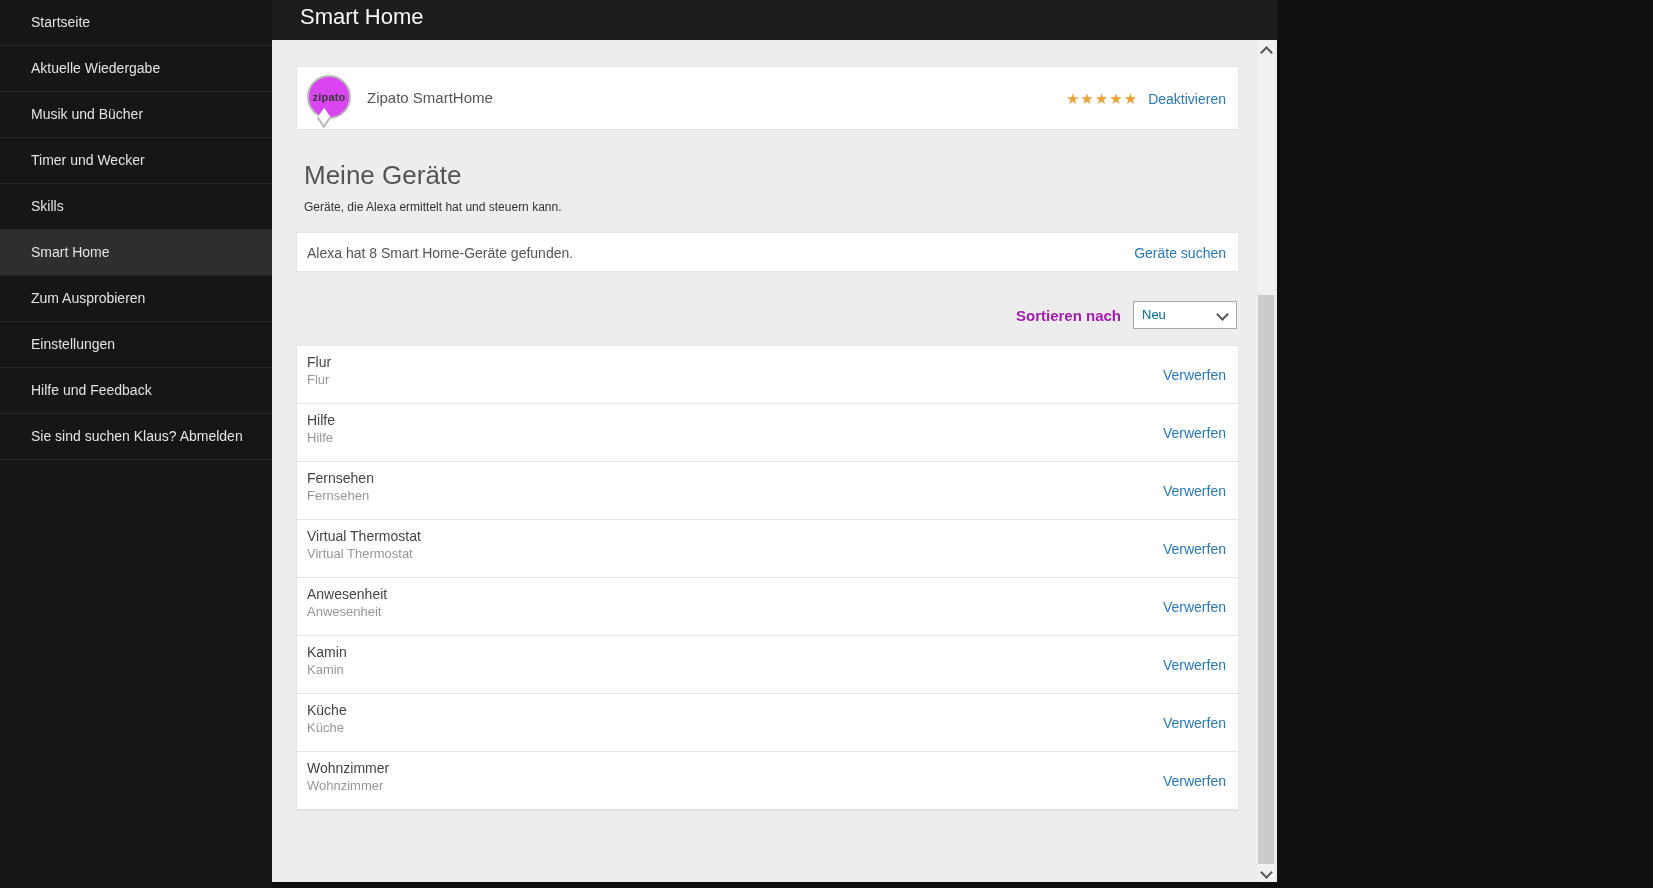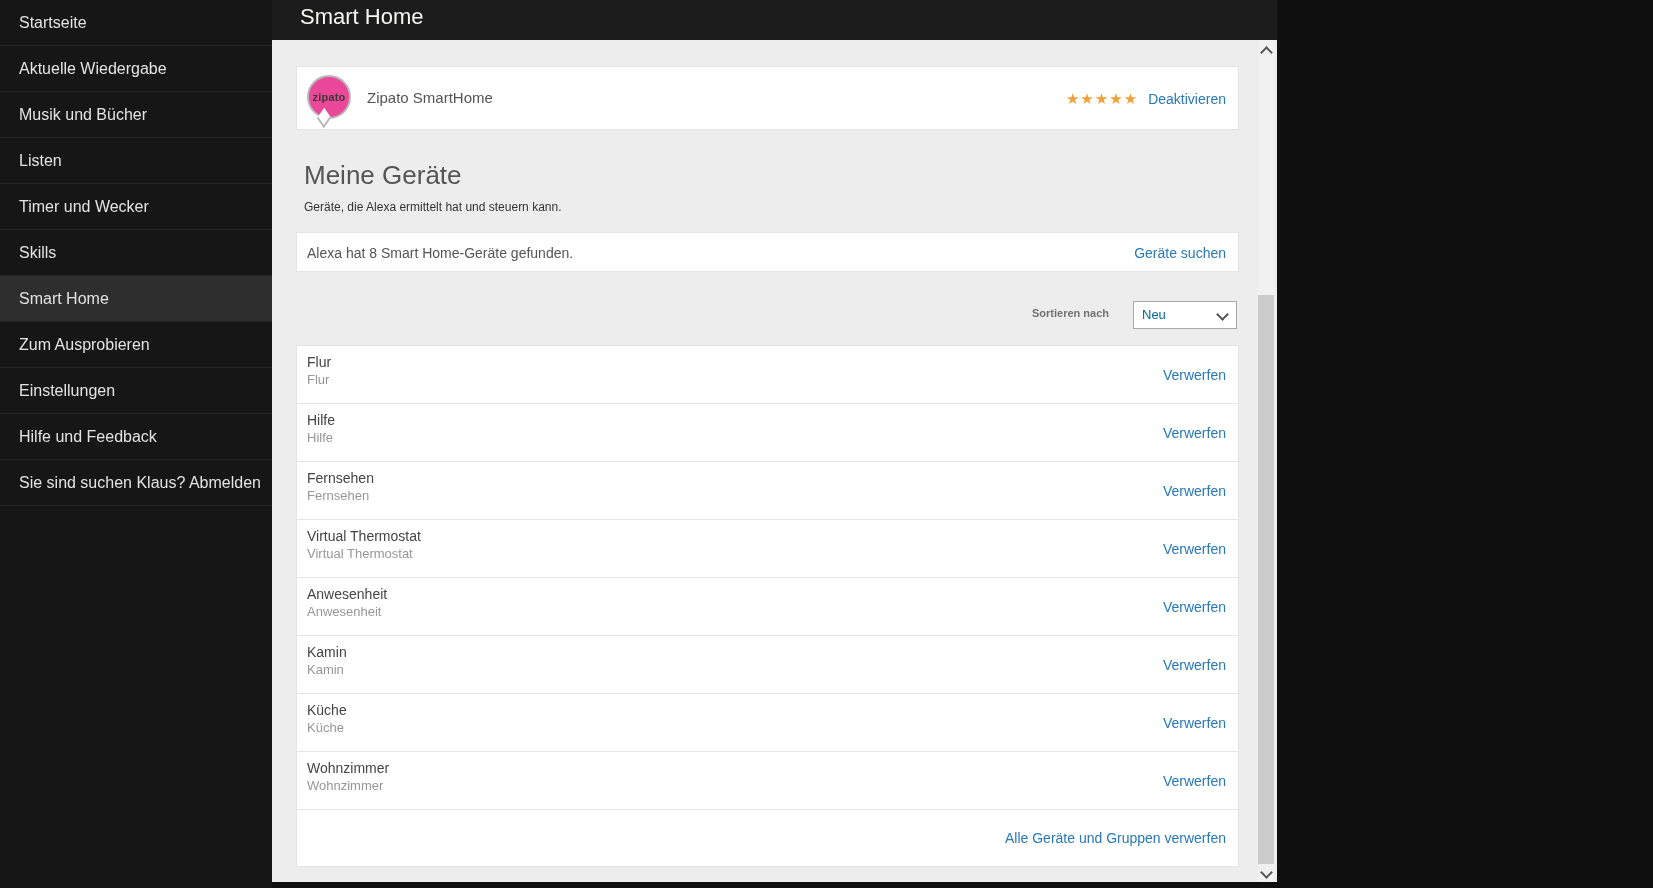--- a/index.html
+++ b/index.html
@@ -5,39 +5,39 @@
   html,body{margin:0;padding:0;}
   body{
     width:1653px;height:888px;position:relative;overflow:hidden;
     background:#0f0f0f;
     font-family:"Liberation Sans","DejaVu Sans",sans-serif;
     -webkit-font-smoothing:antialiased;
   }
   
   .sidebar{position:absolute;left:0;top:0;width:272px;height:888px;background:#161616;}
   .side-item{
-    height:45px;line-height:45px;padding-left:19px;
-    color:#e3e3e3;font-size:16px;border-bottom:1px solid #252525;
+    height:45px;line-height:45px;padding-left:31px;
+    color:#e3e3e3;font-size:14px;border-bottom:1px solid #252525;
     cursor:pointer;white-space:nowrap;overflow:hidden;
   }
   .side-item.selected{background:#2e2e2e;}
   
   .header{position:absolute;left:272px;top:0;width:1005px;height:40px;background:#1c1c1c;}
   .header .title{
     position:absolute;left:28px;top:4px;color:#f7f7f5;font-size:22px;font-weight:400;
   }
   
   .content{position:absolute;left:272px;top:40px;width:1005px;height:842px;background:#ededed;overflow:hidden;}
   .main{position:absolute;left:24px;top:0;width:943px;}
   .card{background:#ffffff;border:1px solid #e4e4e4;box-sizing:border-box;}
   
   .skill-card{margin-top:26px;height:64px;position:relative;}
   .skill-logo{
     position:absolute;left:10px;top:8px;width:44px;height:44px;border:2px solid #b9b9b9;
-    border-radius:50%;box-sizing:border-box;background:#ec4899;
+    border-radius:50%;box-sizing:border-box;background:#d946ef;
     display:flex;align-items:center;justify-content:center;
     color:#3a3a3a;font-size:11px;font-weight:bold;letter-spacing:.2px;
   }
   .skill-logo .tail{
     position:absolute;left:9px;bottom:-7px;width:10px;height:10px;background:#fff;
     border-right:2px solid #b9b9b9;border-bottom:2px solid #b9b9b9;
     transform:rotate(55deg) skewX(20deg);
   }
   .skill-name{position:absolute;left:70px;top:22px;color:#555;font-size:15px;}
   .skill-right{position:absolute;right:12px;top:0;height:64px;display:flex;align-items:center;gap:10px;}
@@ -46,21 +46,21 @@
   
   .section-head{margin-top:30px;margin-left:8px;}
   .section-title{color:#555;font-size:26px;font-weight:400;line-height:30px;}
   .section-sub{color:#333;font-size:12px;margin-top:8px;line-height:18px;}
   
   .found-row{margin-top:16px;height:40px;position:relative;}
   .found-text{position:absolute;left:10px;top:12px;color:#555;font-size:14px;}
   .found-row a.link{position:absolute;right:12px;top:12px;}
   
   .sort-row{margin-top:29px;height:28px;position:relative;}
-  .sort-label{position:absolute;right:130px;top:6px;color:#737373;font-size:11px;font-weight:bold;}
+  .sort-label{position:absolute;right:118px;top:6px;color:#a21caf;font-size:15px;font-weight:bold;}
   .sort-select{
     position:absolute;right:2px;top:0;width:104px;height:28px;background:#fff;
     border:1px solid #a9a9a9;box-sizing:border-box;cursor:pointer;
   }
   .sort-select .value{position:absolute;left:8px;top:5px;font-size:13px;color:#0369a1;}
   .chev{
     position:absolute;width:7px;height:7px;border-right:2px solid #555;border-bottom:2px solid #555;
   }
   .sort-select .chev{right:9px;top:8px;transform:rotate(45deg);}
   
@@ -81,21 +81,20 @@
   .scroll-btn.down .chev{top:4px;transform:rotate(45deg);}
   .scroll-thumb{position:absolute;left:0;top:18px;width:16px;height:237px;background:#f1f1f1;cursor:pointer;}
 </style>
 </head>
 <body>
 
 <div class="sidebar">
   <div class="side-item">Startseite</div>
   <div class="side-item">Aktuelle Wiedergabe</div>
   <div class="side-item">Musik und Bücher</div>
-  <div class="side-item">Listen</div>
   <div class="side-item">Timer und Wecker</div>
   <div class="side-item">Skills</div>
   <div class="side-item selected">Smart Home</div>
   <div class="side-item">Zum Ausprobieren</div>
   <div class="side-item">Einstellungen</div>
   <div class="side-item">Hilfe und Feedback</div>
   <div class="side-item">Sie sind suchen Klaus? Abmelden</div>
 </div>
 
 <div class="header">
@@ -178,23 +177,20 @@
         <div class="device-desc">Küche</div>
         <a class="link">Verwerfen</a>
       </div>
 
       <div class="device-row">
         <div class="device-name">Wohnzimmer</div>
         <div class="device-desc">Wohnzimmer</div>
         <a class="link">Verwerfen</a>
       </div>
 
-      <div class="list-footer">
-        <a class="link">Alle Geräte und Gruppen verwerfen</a>
-      </div>
     </div>
 
   </div>
 
   <div class="scrollbar">
     <div class="scroll-btn up">
       <span class="chev"></span>
     </div>
     <div class="scroll-thumb"></div>
     <div class="scroll-btn down">

